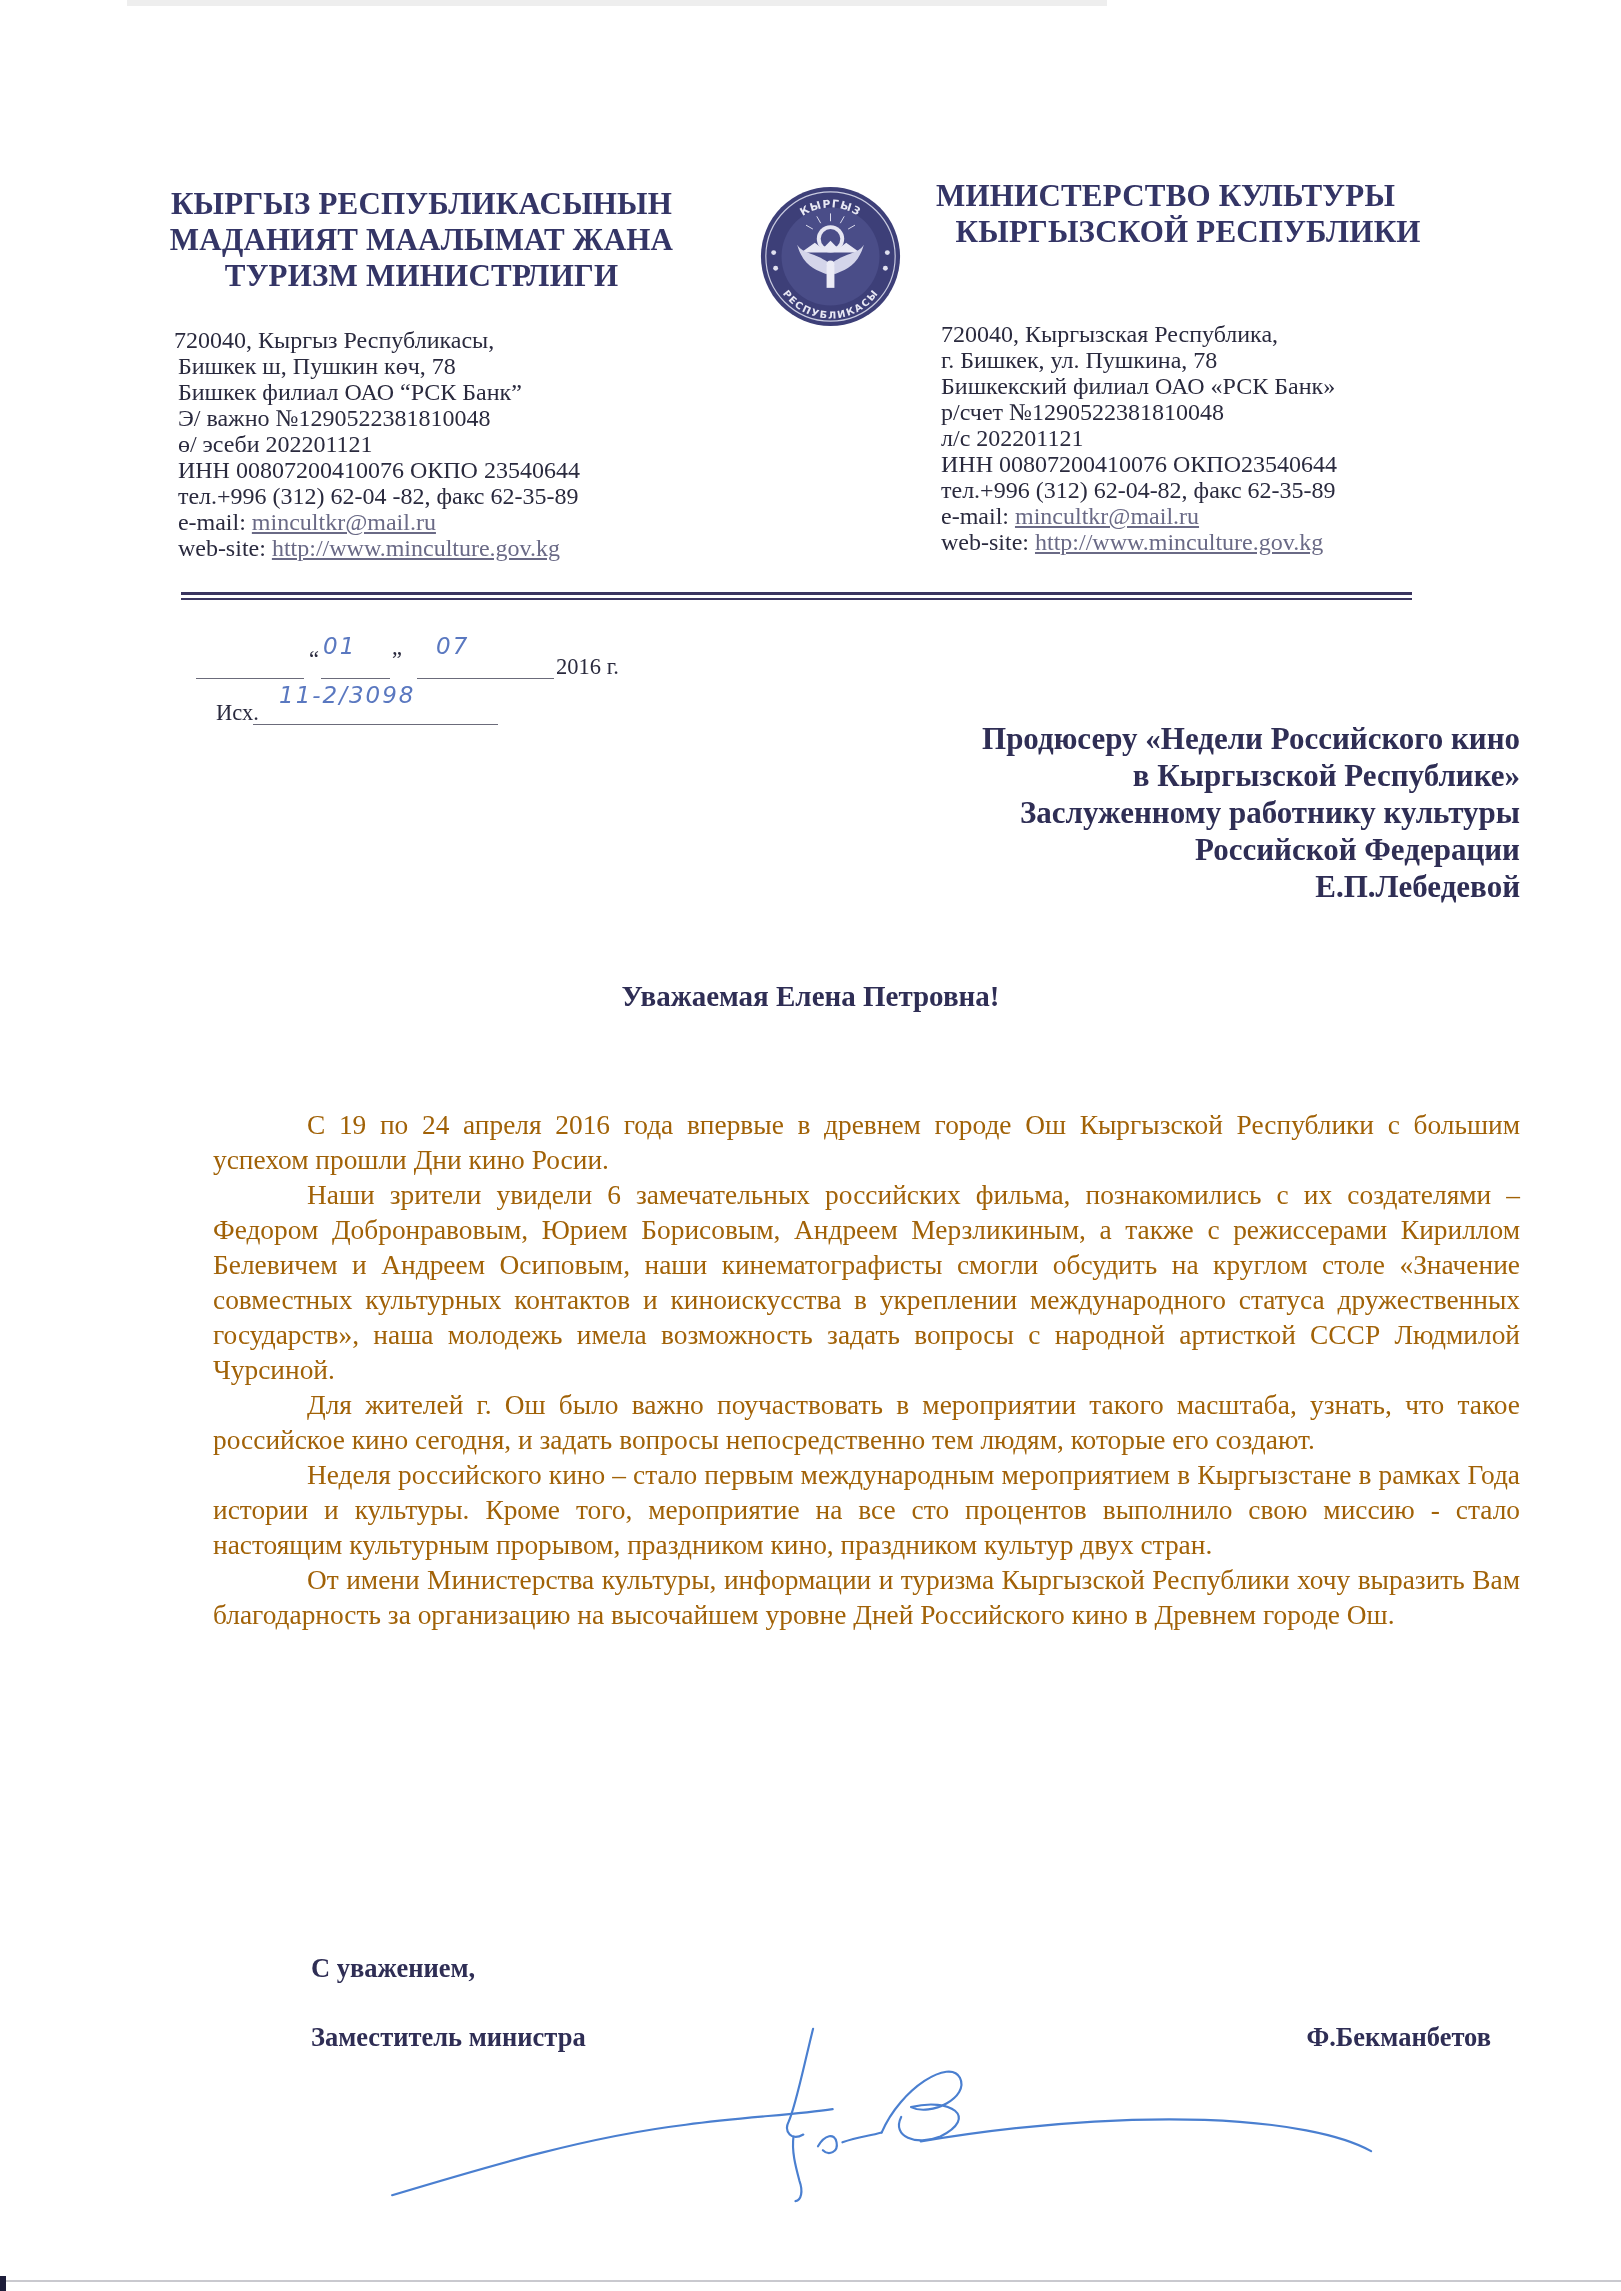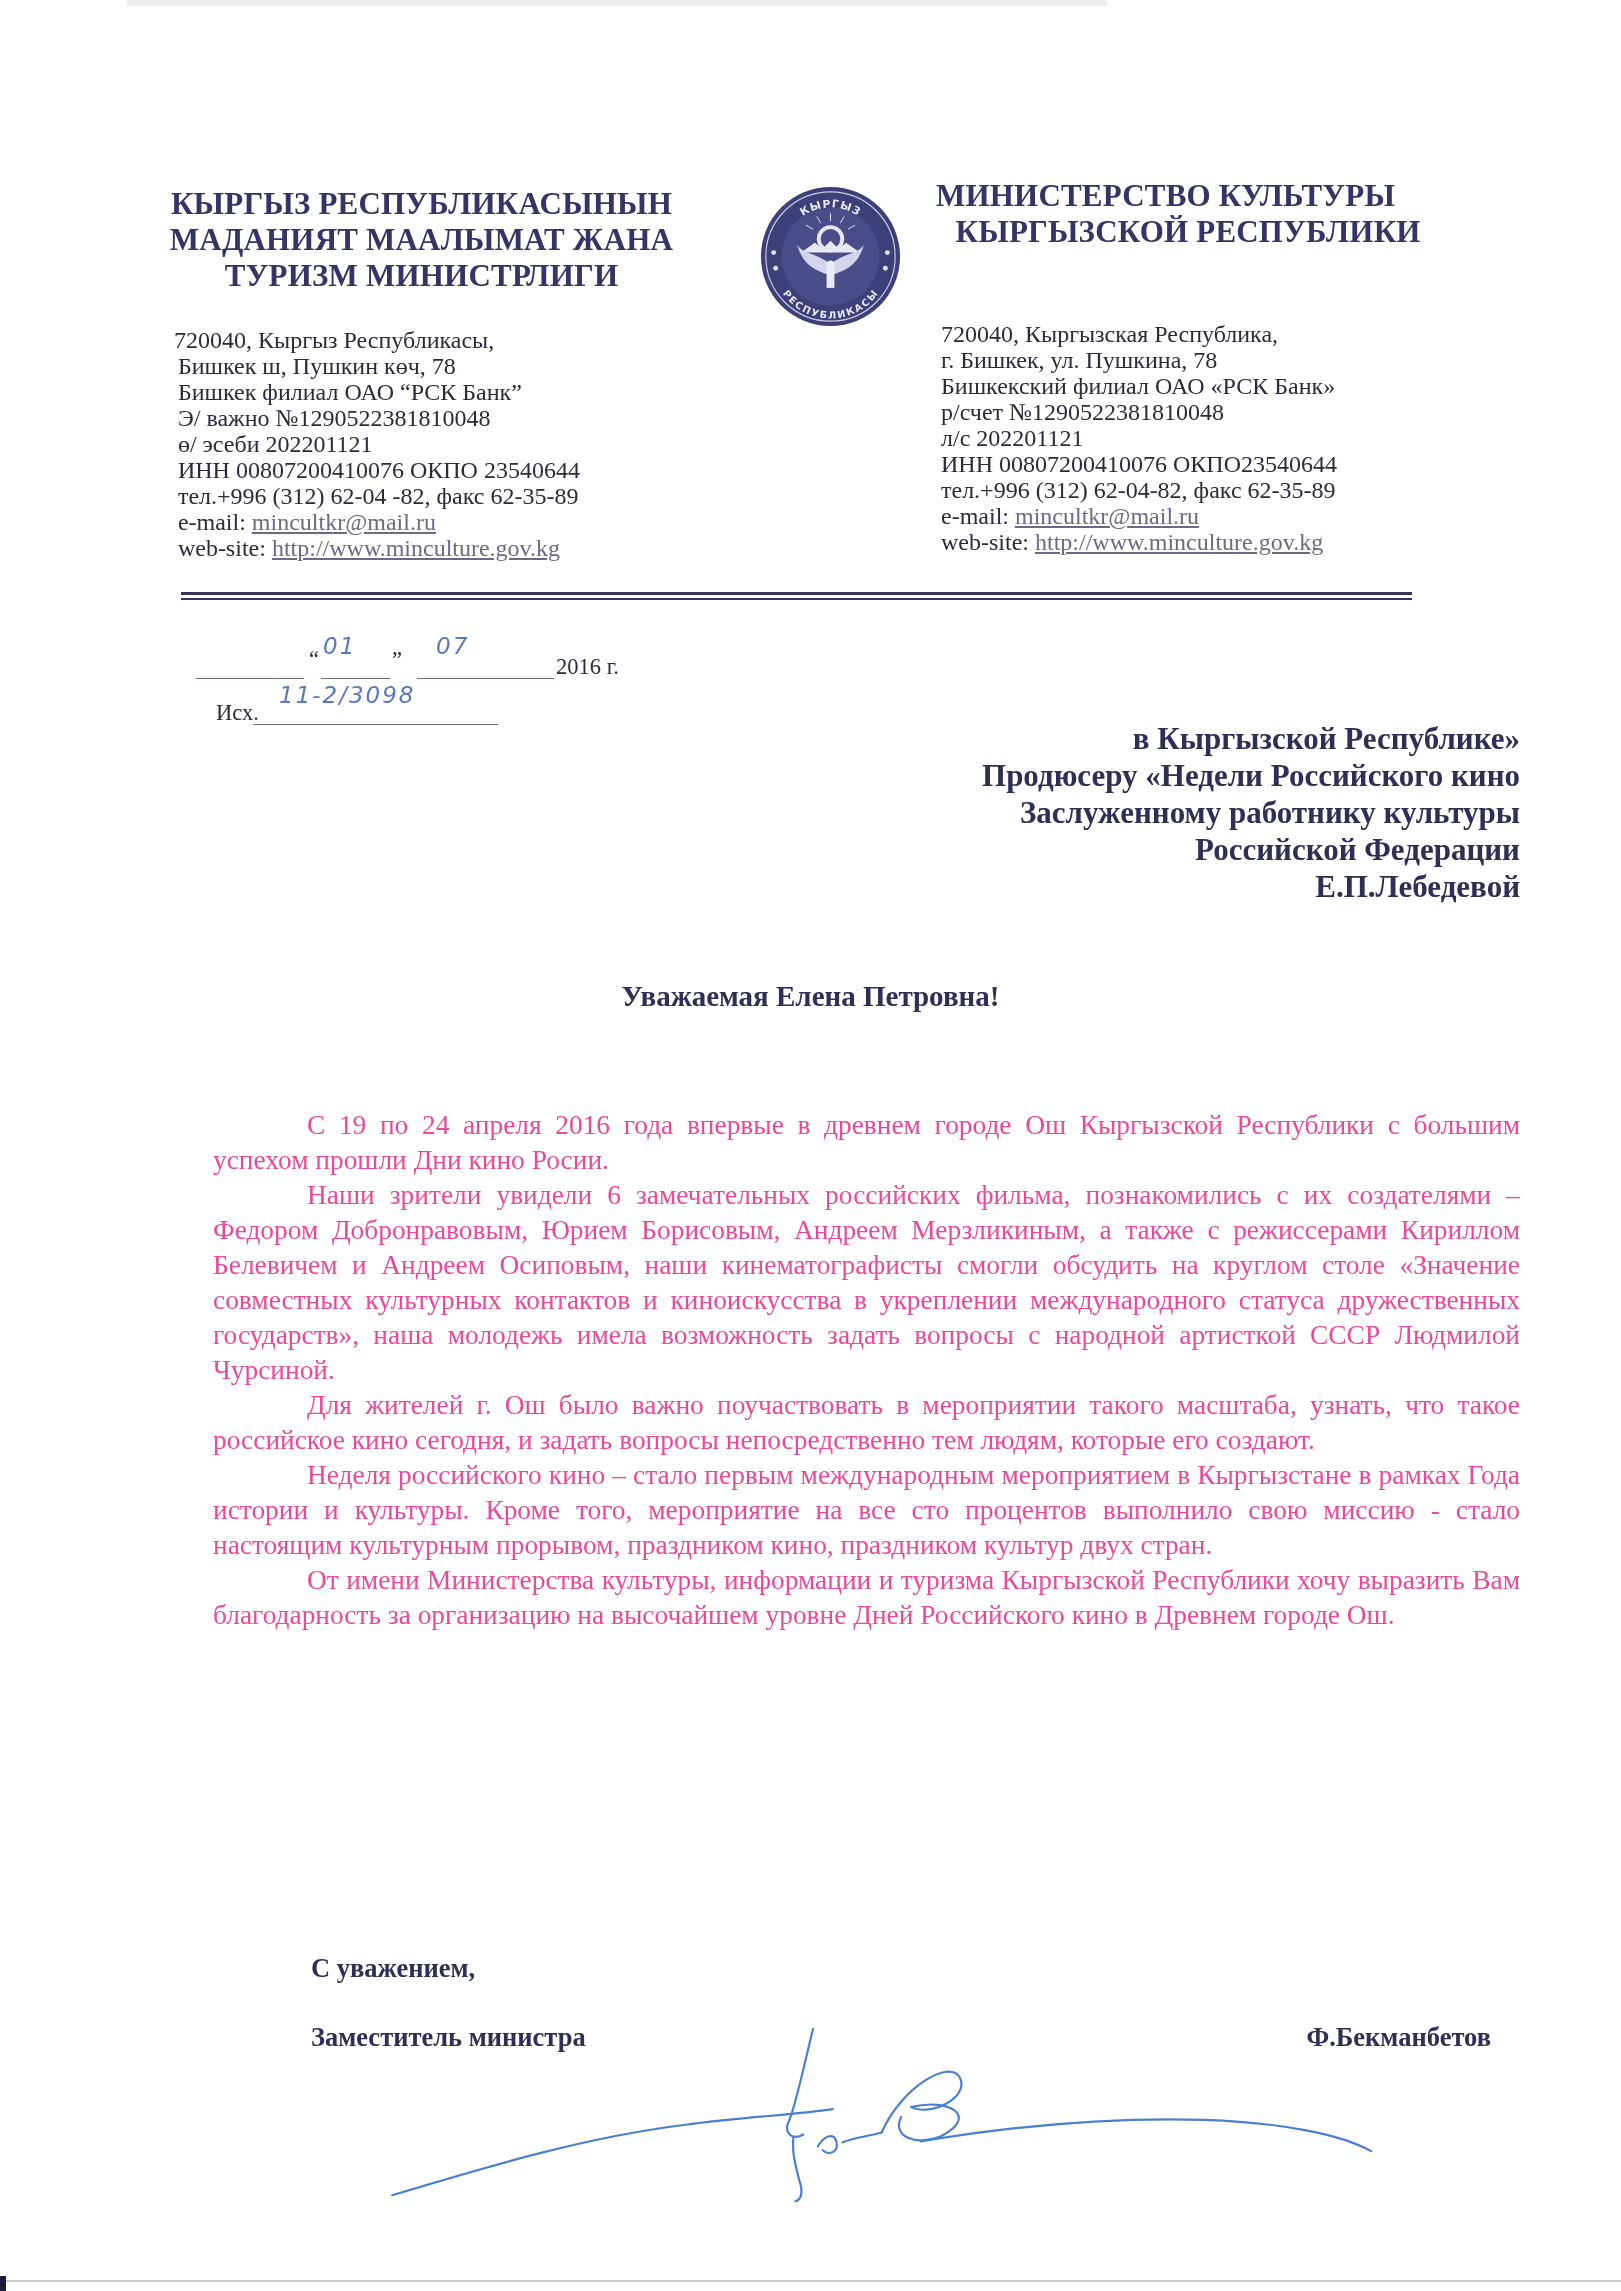--- a/index.html
+++ b/index.html
@@ -17,21 +17,21 @@
   .link { color: #6a6a86; text-decoration: underline; }
   .emblem { left: 758px; top: 184px; width: 145px; height: 145px; }
   .rule { left: 181px; width: 1231px; height: 2.9px; background: #3a3560; }
   .rule1 { top: 592px; }
   .rule2 { top: 598px; height: 2px; }
   .regline { font-size: 22.5px; color: #2a2a3e; }
   .uline { position: absolute; height: 1px; background: #6b6b7a; }
   .hand { font-family: "DejaVu Sans", sans-serif; font-style: italic; color: #5a78c0; font-size: 23px; letter-spacing: 2px; }
   .recipient { right: 101px; top: 720px; text-align: right; font-weight: bold; font-size: 31px; line-height: 37px; color: #2f2e55; }
   .greeting { left: 0; width: 1621px; top: 980px; text-align: center; font-weight: bold; font-size: 29px; color: #2f2e55; }
-  .body { left: 213px; top: 1108px; width: 1307px; font-size: 27.4px; line-height: 35px; color: #ec4899; text-align: justify;
+  .body { left: 213px; top: 1108px; width: 1307px; font-size: 27.4px; line-height: 35px; color: #a16207; text-align: justify;
           font-family: "Liberation Serif", serif; }
   .body p { margin: 0; text-indent: 94px; }
   .sig-text { font-weight: bold; font-size: 26.5px; color: #2f2e55; }
   .closing { left: 311px; top: 1953px; }
   .position { left: 311px; top: 2022px; }
   .signer { right: 130px; top: 2022px; }
   .signature { left: 372px; top: 2019px; width: 1029px; height: 186px; }
   .scan-edge { left: 0; top: 2280px; width: 1621px; height: 2px; background: #c9c9cf; }
   .scan-mark { left: 0; top: 2276px; width: 5.9px; height: 15.7px; background: #1d1d3a; }
   .bleed { left: 127px; top: 0; width: 980px; height: 5.9px; background: #eeeeee; }
@@ -123,22 +123,22 @@
   <span class="abs regline" style="left:196px; top:19.6px;">”</span>
   <span class="abs hand" style="left:240px; top:5.9px;">07</span>
   <div class="uline" style="left:221px; top:51px; width:137px;"></div>
   <span class="abs regline" style="left:360px; top:26.5px;">2016 г.</span>
   <span class="abs regline" style="left:0; top:73px;margin-left:20px;">Исх.</span>
   <span class="abs hand" style="left:83px; top:55px;">11-2/3098</span>
   <div class="uline" style="left:57px; top:97px; width:245px;"></div>
 </div>
 
 <div class="abs recipient">
+  <div>Продюсеру «Недели Российского кино</div>
   <div>в Кыргызской Республике»</div>
-  <div>Продюсеру «Недели Российского кино</div>
   <div>Заслуженному работнику культуры</div>
   <div>Российской Федерации</div>
   <div>Е.П.Лебедевой</div>
 </div>
 
 <div class="abs greeting">Уважаемая Елена Петровна!</div>
 
 <div class="abs body">
   <p>С 19 по 24 апреля 2016 года впервые в древнем городе Ош Кыргызской Республики с большим успехом прошли Дни кино Росии.</p>
   <p>Наши зрители увидели 6 замечательных российских фильма, познакомились с их создателями – Федором Добронравовым, Юрием Борисовым, Андреем Мерзликиным, а также с режиссерами Кириллом Белевичем и Андреем Осиповым, наши кинематографисты  смогли обсудить на круглом столе «Значение совместных культурных контактов и киноискусства в укреплении международного статуса дружественных государств», наша молодежь имела возможность задать вопросы с народной артисткой СССР Людмилой  Чурсиной.</p>

